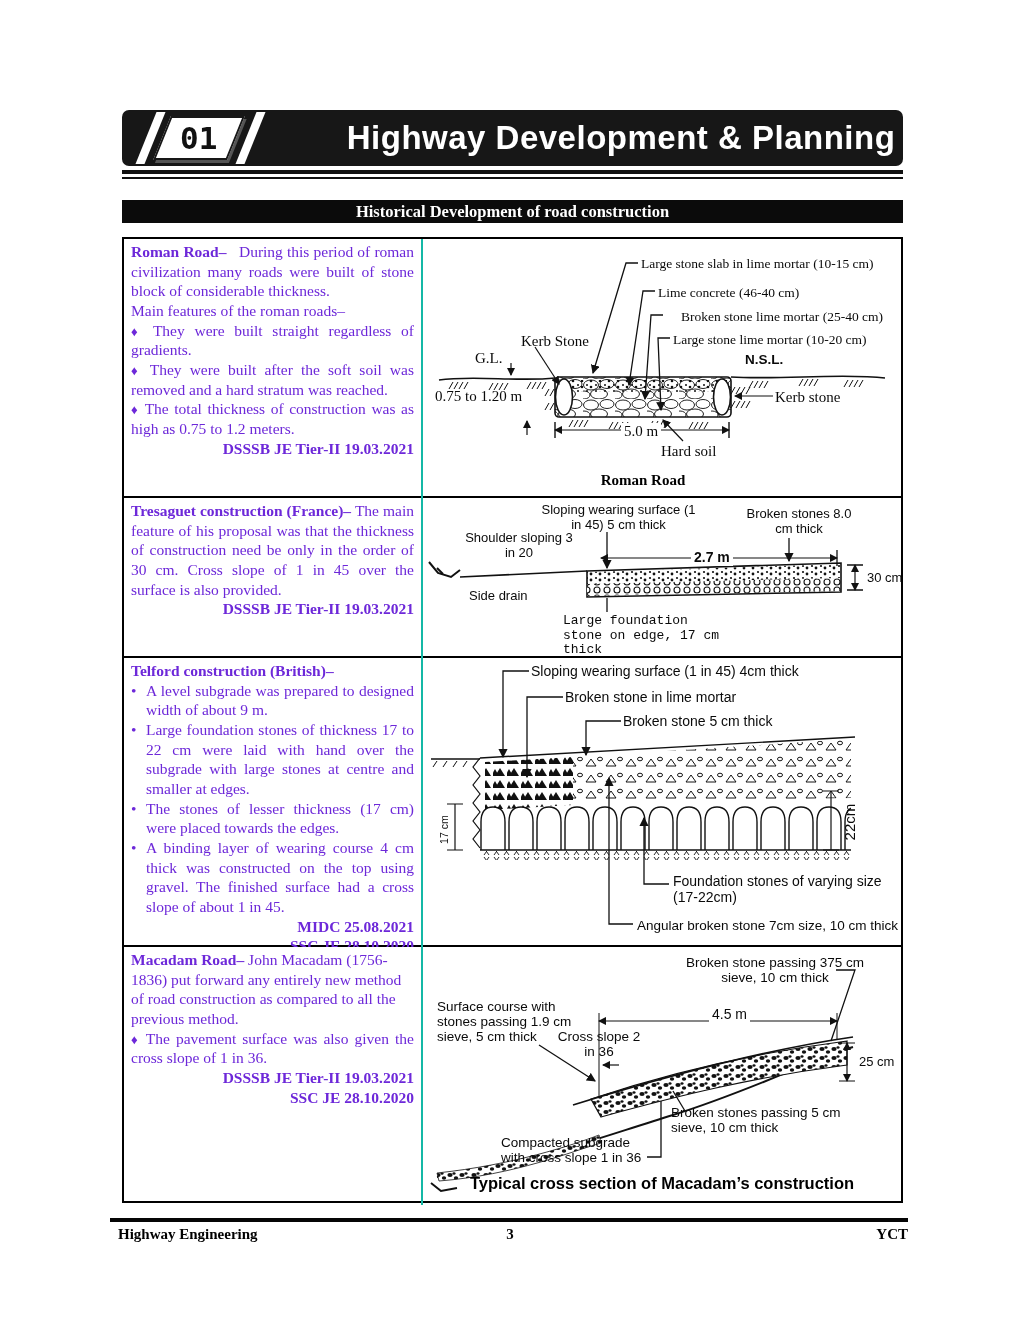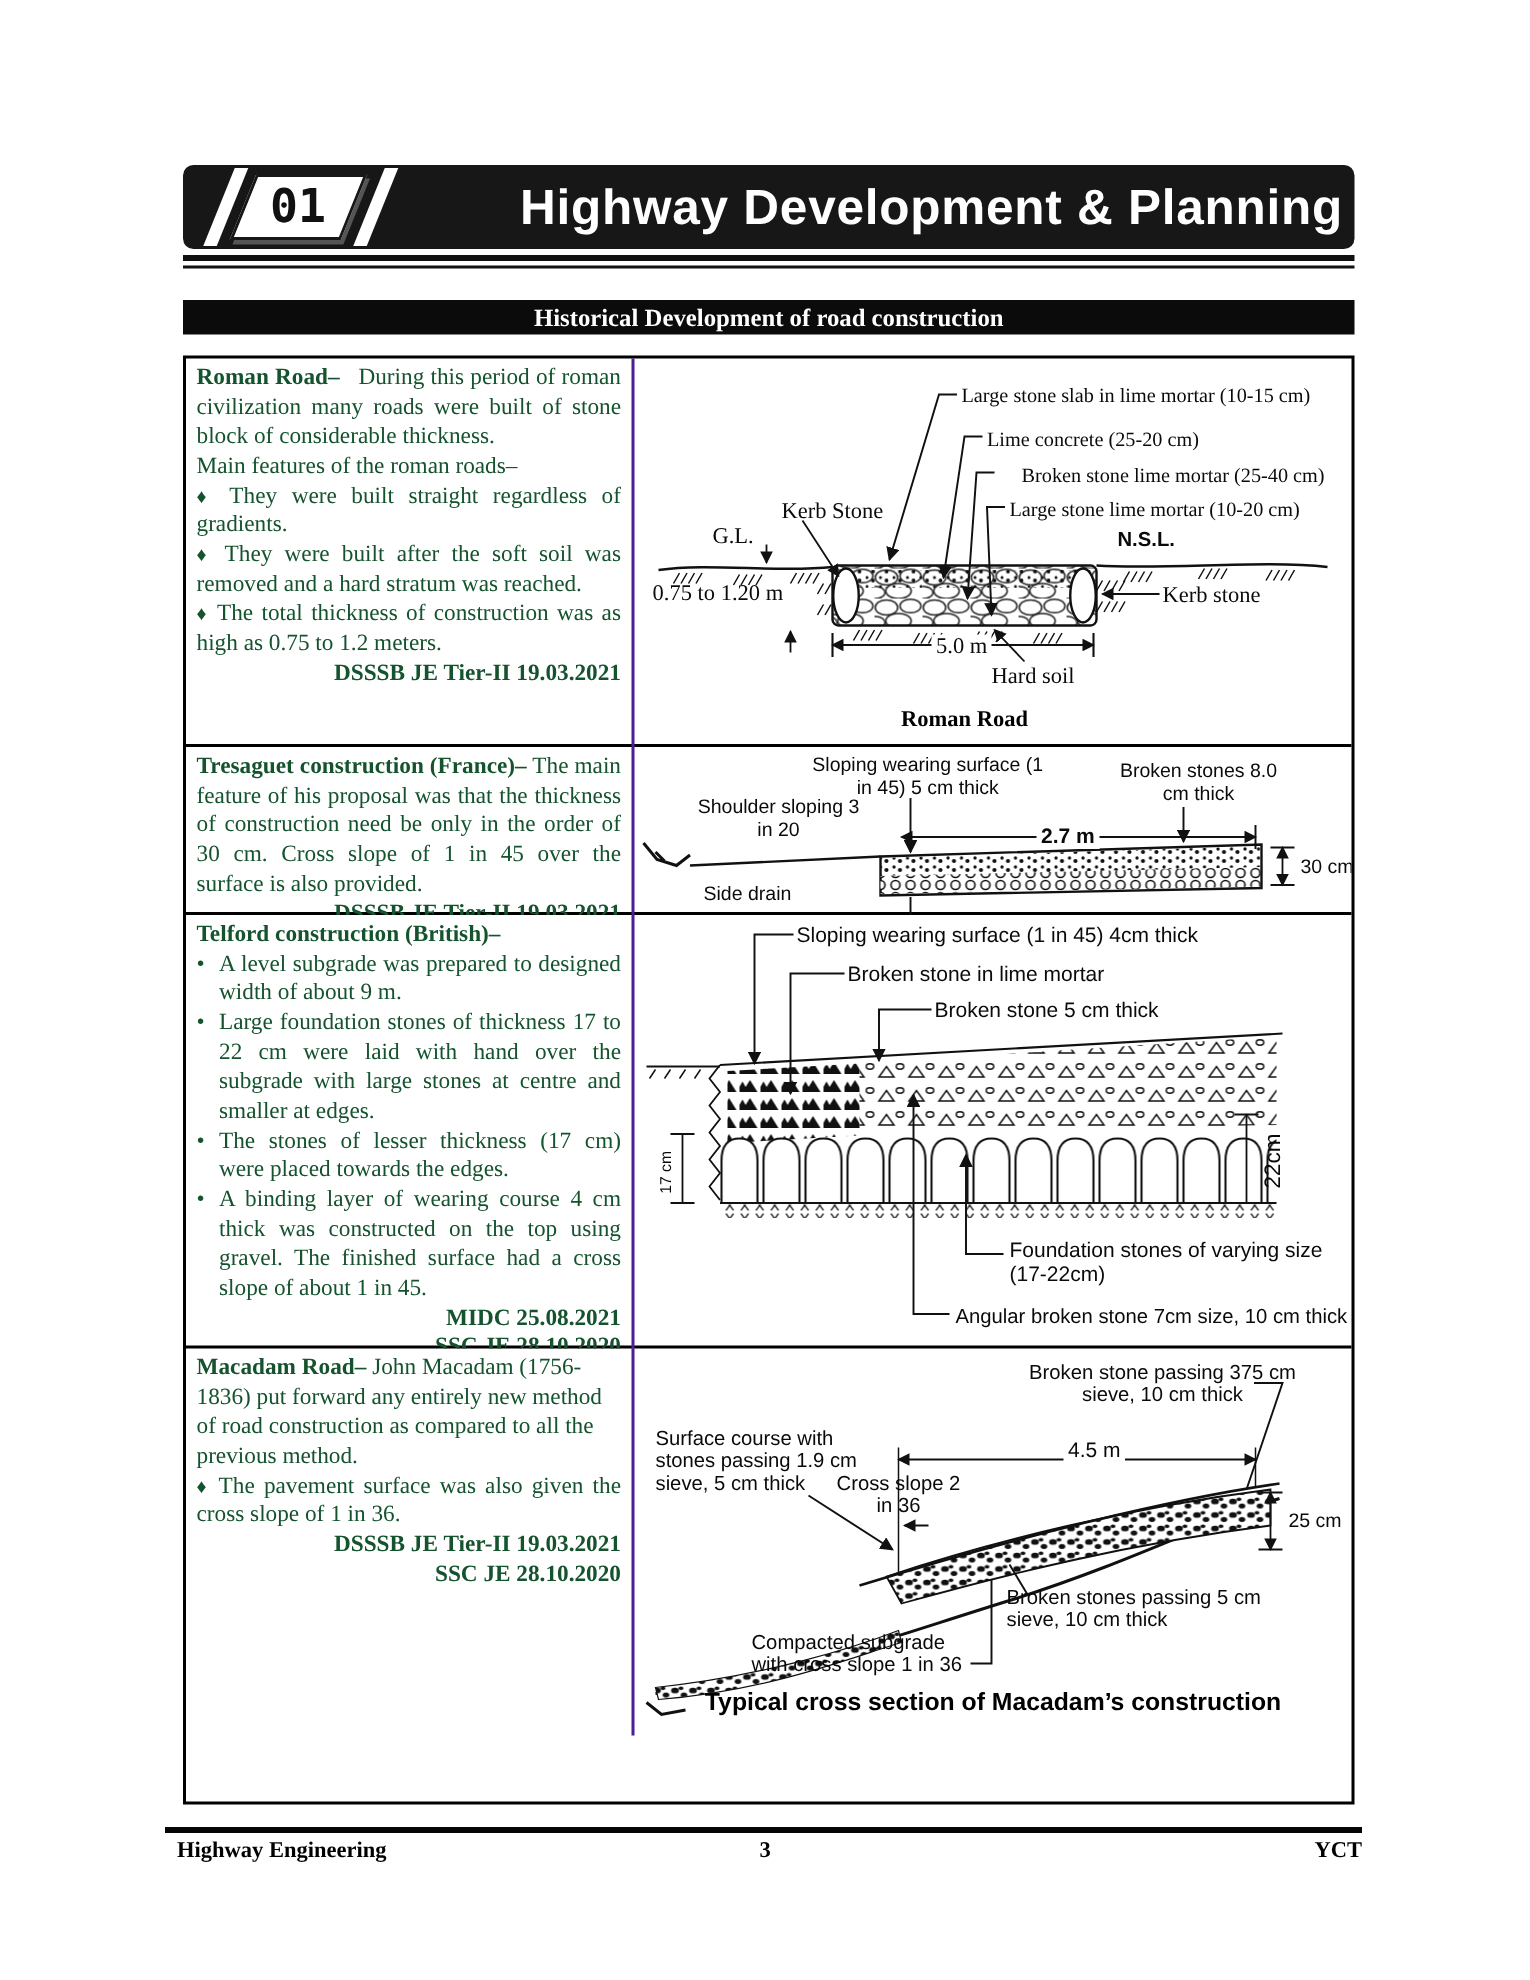--- a/index.html
+++ b/index.html
@@ -26,24 +26,24 @@
   .rule2 { position:absolute; left:122px; top:177px; width:781px; height:2px; background:#111; }
 
   
   .section-bar { position:absolute; left:122px; top:200px; width:781px; height:23px; background:#0b0b0b;
     color:#fff; font-weight:bold; font-size:16.5px; text-align:center; line-height:23px; }
 
   
   .tbl { position:absolute; left:122px; top:237px; width:781px; height:966px; border:2px solid #000; background:#fff; }
   .trow { display:flex; border-bottom:2px solid #000; }
   .trow:last-child { border-bottom:none; }
-  .tcell-text { width:299px; border-right:2px solid #4c1d95; padding:3px 7px 3px 7px;
-    font-size:15.5px; line-height:1.27; color:#14532d; overflow:hidden; }
+  .tcell-text { width:299px; border-right:2px solid #14b8a6; padding:3px 7px 3px 7px;
+    font-size:15.5px; line-height:1.27; color:#6d28d9; overflow:hidden; }
   .tcell-diag { width:478px; position:relative; overflow:hidden; }
-  .h259{height:259px} .h152{height:112px} .h289{height:289px} .h258{height:258px}
+  .h259{height:259px} .h152{height:160px} .h289{height:289px} .h258{height:258px}
   .just { text-align:justify; }
   .bhead { font-weight:bold; }
   .ref { font-weight:bold; text-align:right; font-size:15.5px; }
   .li { display:flex; }
   .li .bchar { width:15px; flex:0 0 15px; }
   .bullet-inline { font-size:13px; }
 
   
   .dlabel { position:absolute; font-family:"Liberation Sans", sans-serif; font-size:13px;
     line-height:1.12; color:#0a0a0a; white-space:nowrap; }
@@ -147,21 +147,21 @@
 
           <path d="M88,124 V136" stroke="#111" stroke-width="1.2" marker-end="url(#r1a)"></path>
           <path d="M104,196 V182" stroke="#111" stroke-width="1.2" marker-end="url(#r1a)"></path>
 
           <path d="M132,191 H306" stroke="#111" stroke-width="1.2" marker-start="url(#r1a)" marker-end="url(#r1a)"></path>
           <path d="M132,183 V199 M306,183 V199" stroke="#111" stroke-width="1.4"></path>
 
           <path d="M260,202 L240,181" fill="none" stroke="#111" stroke-width="1.2" marker-end="url(#r1a)"></path>
         </svg>
         <div class="dlabel serifL" style="left:218px; top:17px;">Large stone slab in lime mortar (10-15 cm)</div>
-        <div class="dlabel serifL" style="left:235px; top:46px;">Lime concrete (25-20 cm)</div>
+        <div class="dlabel serifL" style="left:235px; top:46px;">Lime concrete (46-40 cm)</div>
         <div class="dlabel serifL" style="left:230px; top:70px;margin-left:28px;">Broken stone lime mortar (25-40 cm)</div>
         <div class="dlabel serifL" style="left:250px; top:93px;">Large stone lime mortar (10-20 cm)</div>
         <div class="dlabel serifL" style="left:98px; top:94px; font-size:15px;">Kerb Stone</div>
         <div class="dlabel serifL" style="left:52px; top:111px; font-size:15px;">G.L.</div>
         <div class="dlabel" style="left:322px; top:113px; font-weight:bold; font-size:13.5px;">N.S.L.</div>
         <div class="dlabel serifL" style="left:12px; top:149px; font-size:15px;">0.75 to 1.20 m</div>
         <div class="dlabel serifL" style="left:352px; top:150px; font-size:15px;">Kerb stone</div>
         <div class="dlabel serifL whbg" style="left:198px; top:184px; font-size:15px;">5.0 m</div>
         <div class="dlabel serifL" style="left:238px; top:204px; font-size:15px;">Hard soil</div>
         <div class="dcap" style="left:150px; width:140px; top:233px; font-size:15px;">Roman Road</div>

